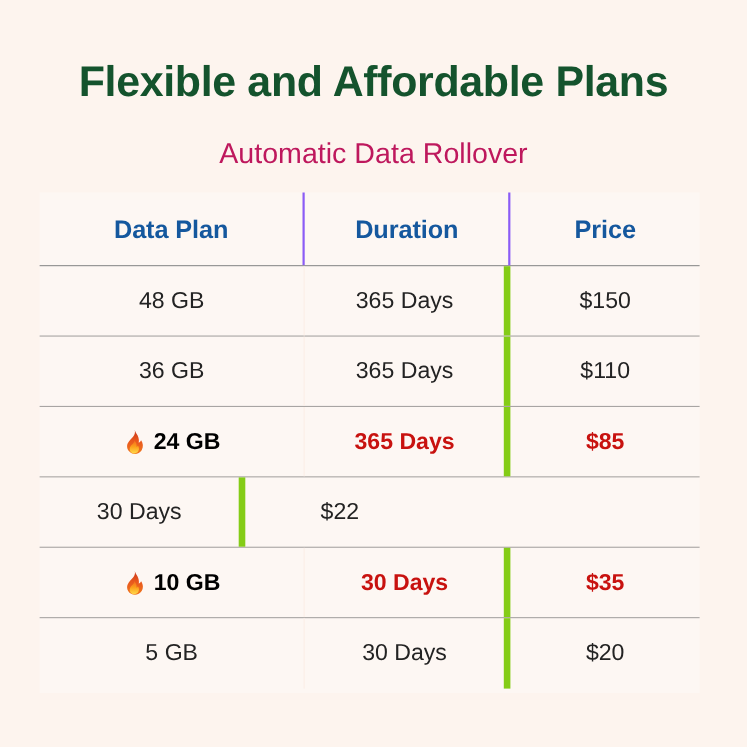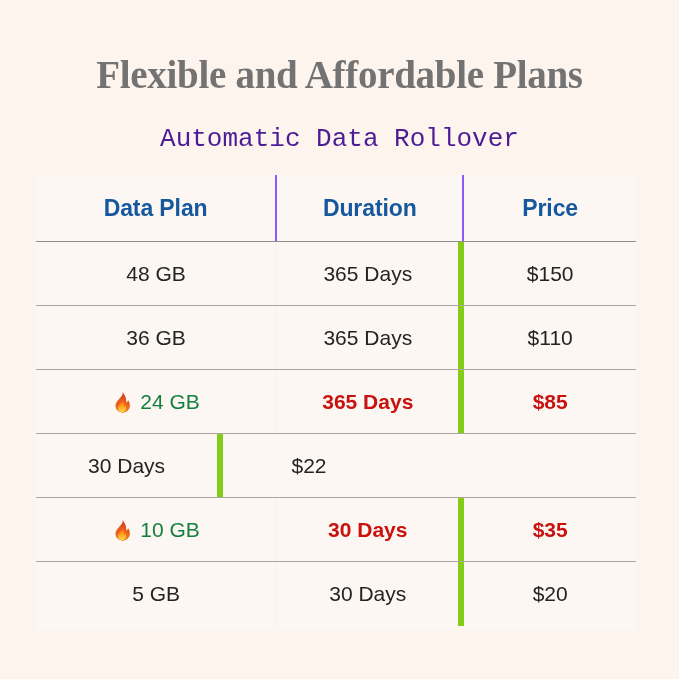--- a/index.html
+++ b/index.html
@@ -21,38 +21,38 @@
     box-sizing: border-box;
   }
 
   
   .title {
     position: absolute;
     top: 55px;
     left: 0;
     width: 679px;
     text-align: center;
-    font-family: Liberation Serif, serif;
+    font-family: Liberation Sans, sans-serif;
     font-size: 39px;
     font-weight: bold;
     letter-spacing: -0.3px;
-    color: #737373;
+    color: #14532d;
     line-height: 1.05;
     white-space: nowrap;
   }
   .subtitle {
     position: absolute;
     top: 125px;
     left: 0;
     width: 679px;
     text-align: center;
-    font-family: Liberation Mono, monospace;
+    font-family: Liberation Sans, sans-serif;
     font-size: 26px;
     font-weight: normal;
-    color: #4c1d95;
+    color: #be185d;
     line-height: 1.1;
   }
 
   
   .table-wrap {
     position: absolute;
     left: 36px;
     top: 175px;
     width: 600px;
     height: 455px;
@@ -104,22 +104,22 @@
     color: #15589e;
     letter-spacing: -0.1px;
     border-right: 2px solid #8b5cf6;
   }
   .prow.header .c-price {
     border-right: none;
   }
 
   
   .prow.hot .c-plan {
-    color: #15803d;
-    font-weight: normal;
+    color: #000000;
+    font-weight: bold;
   }
   .prow.hot .c-dur,
   .prow.hot .c-price {
     color: #c8120f;
     font-weight: bold;
   }
 
   .plan-inner {
     display: inline-flex;
     align-items: center;

